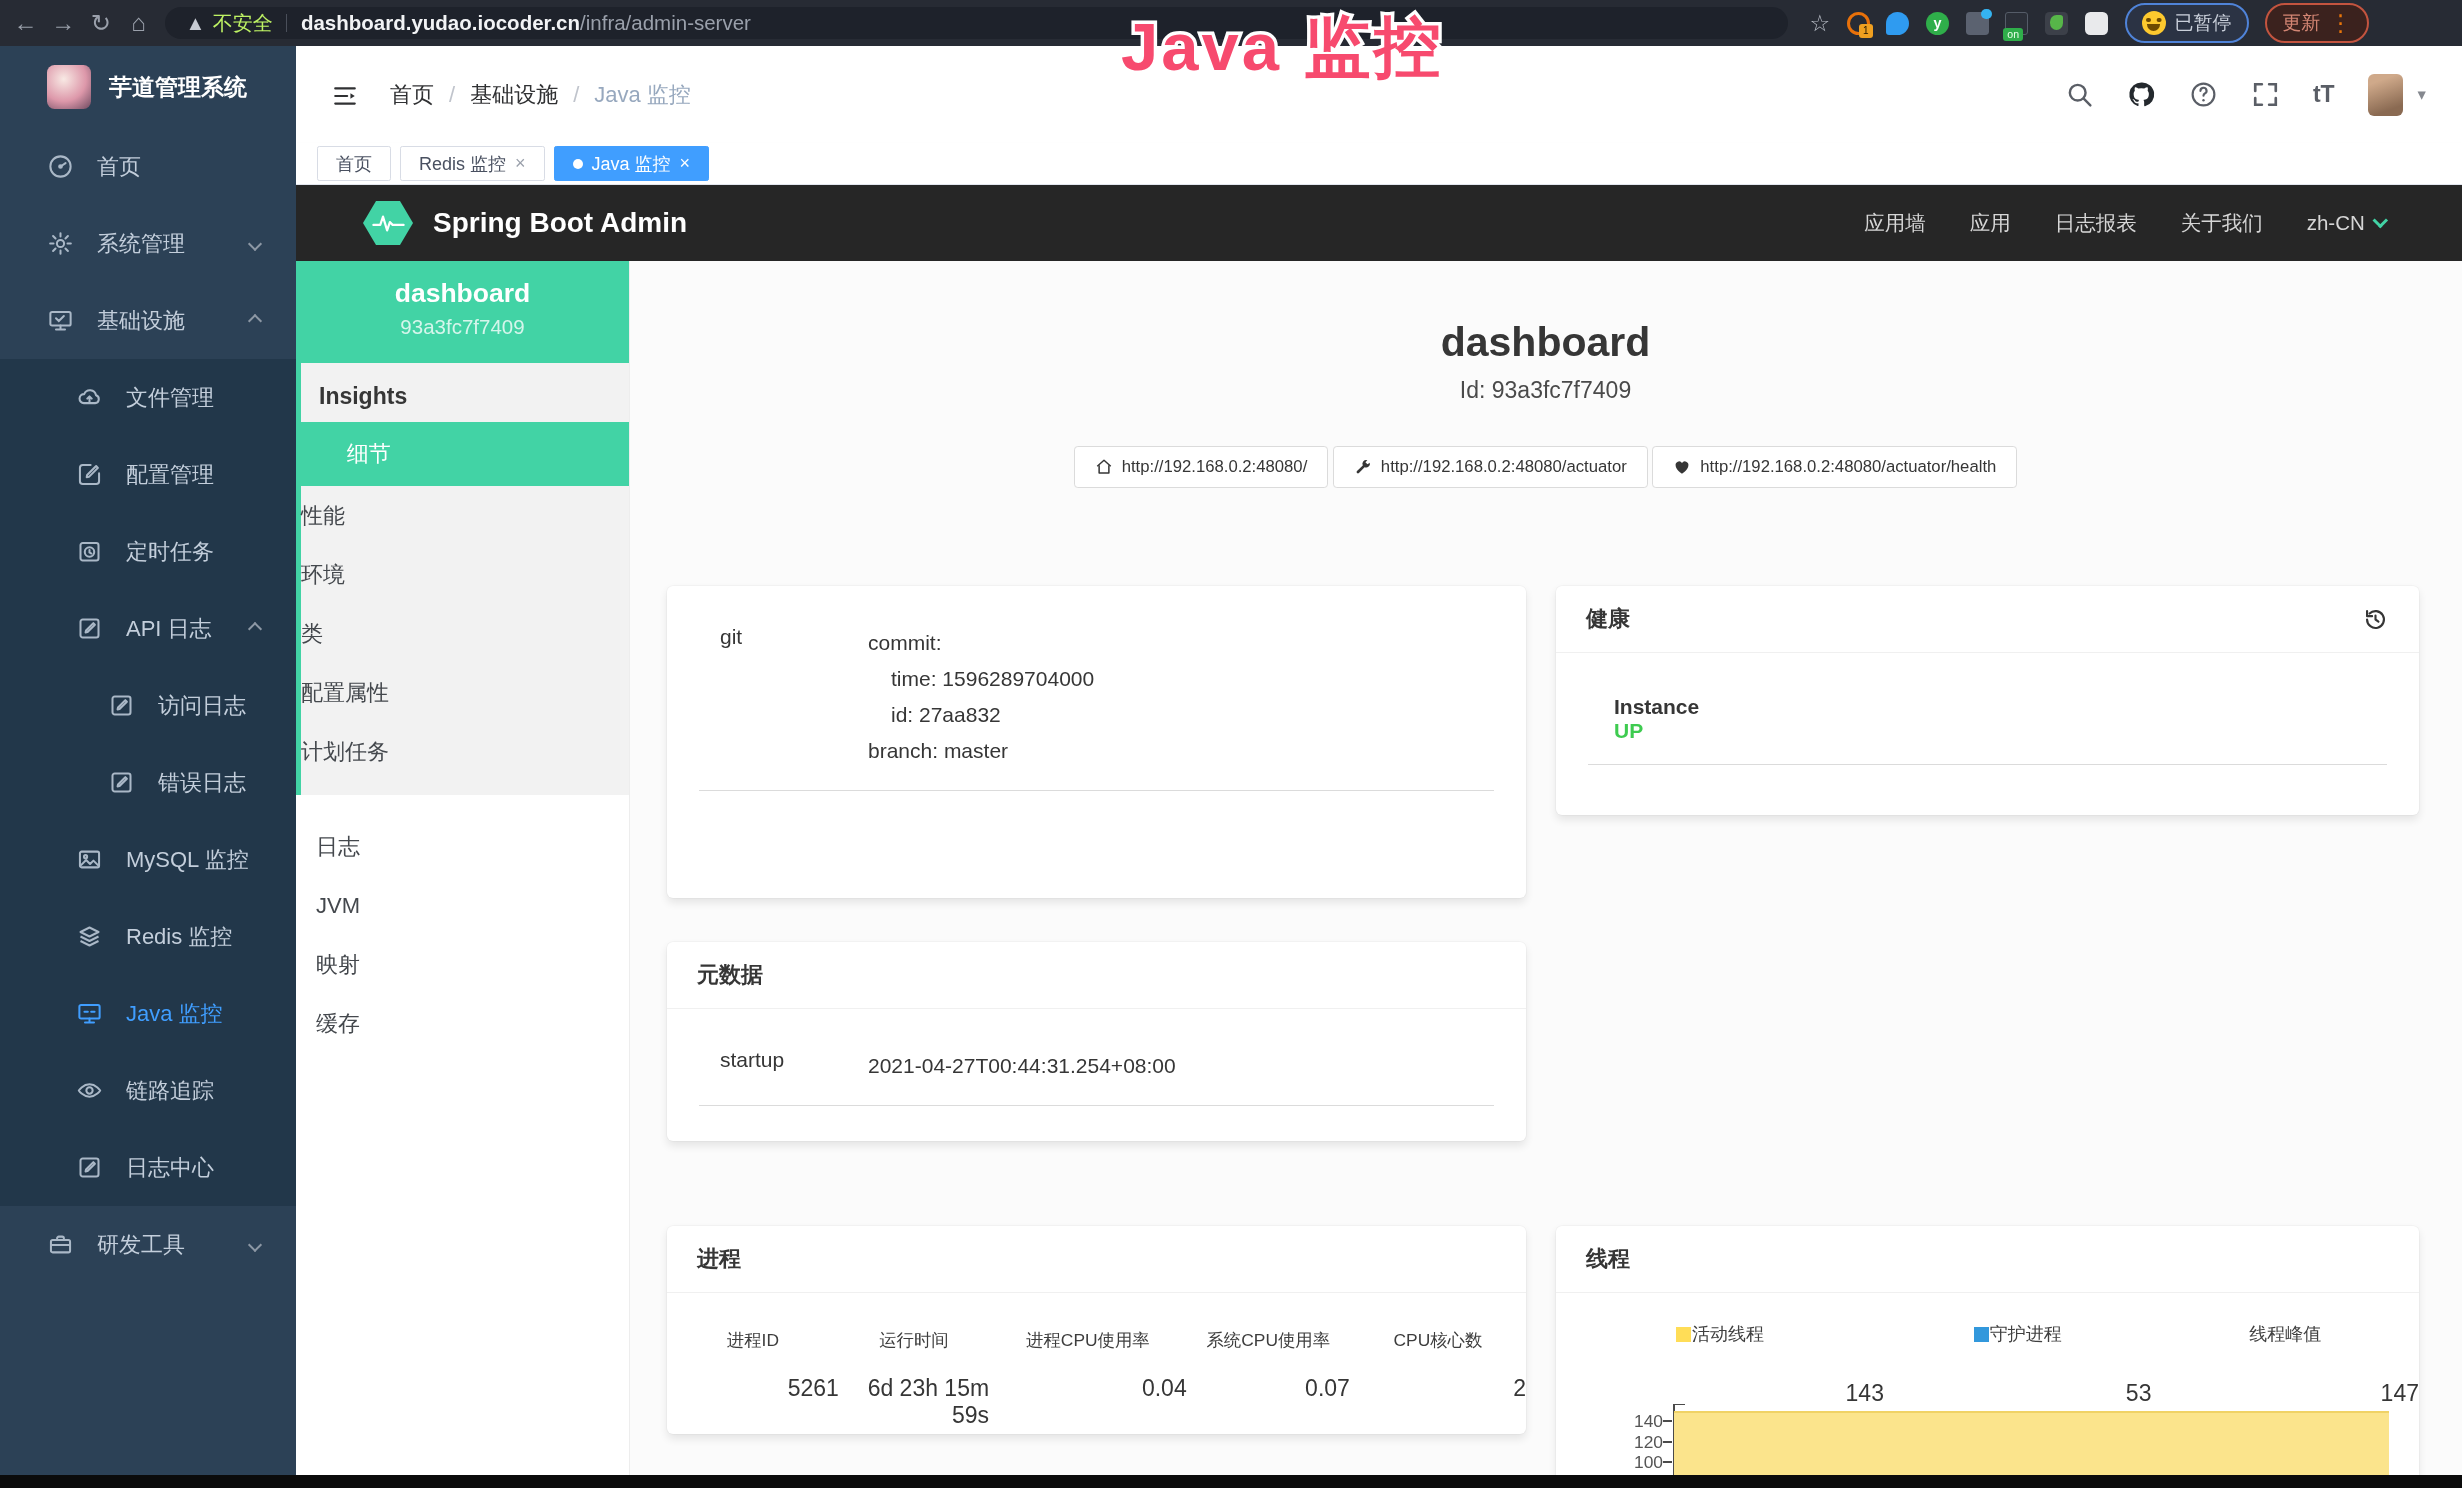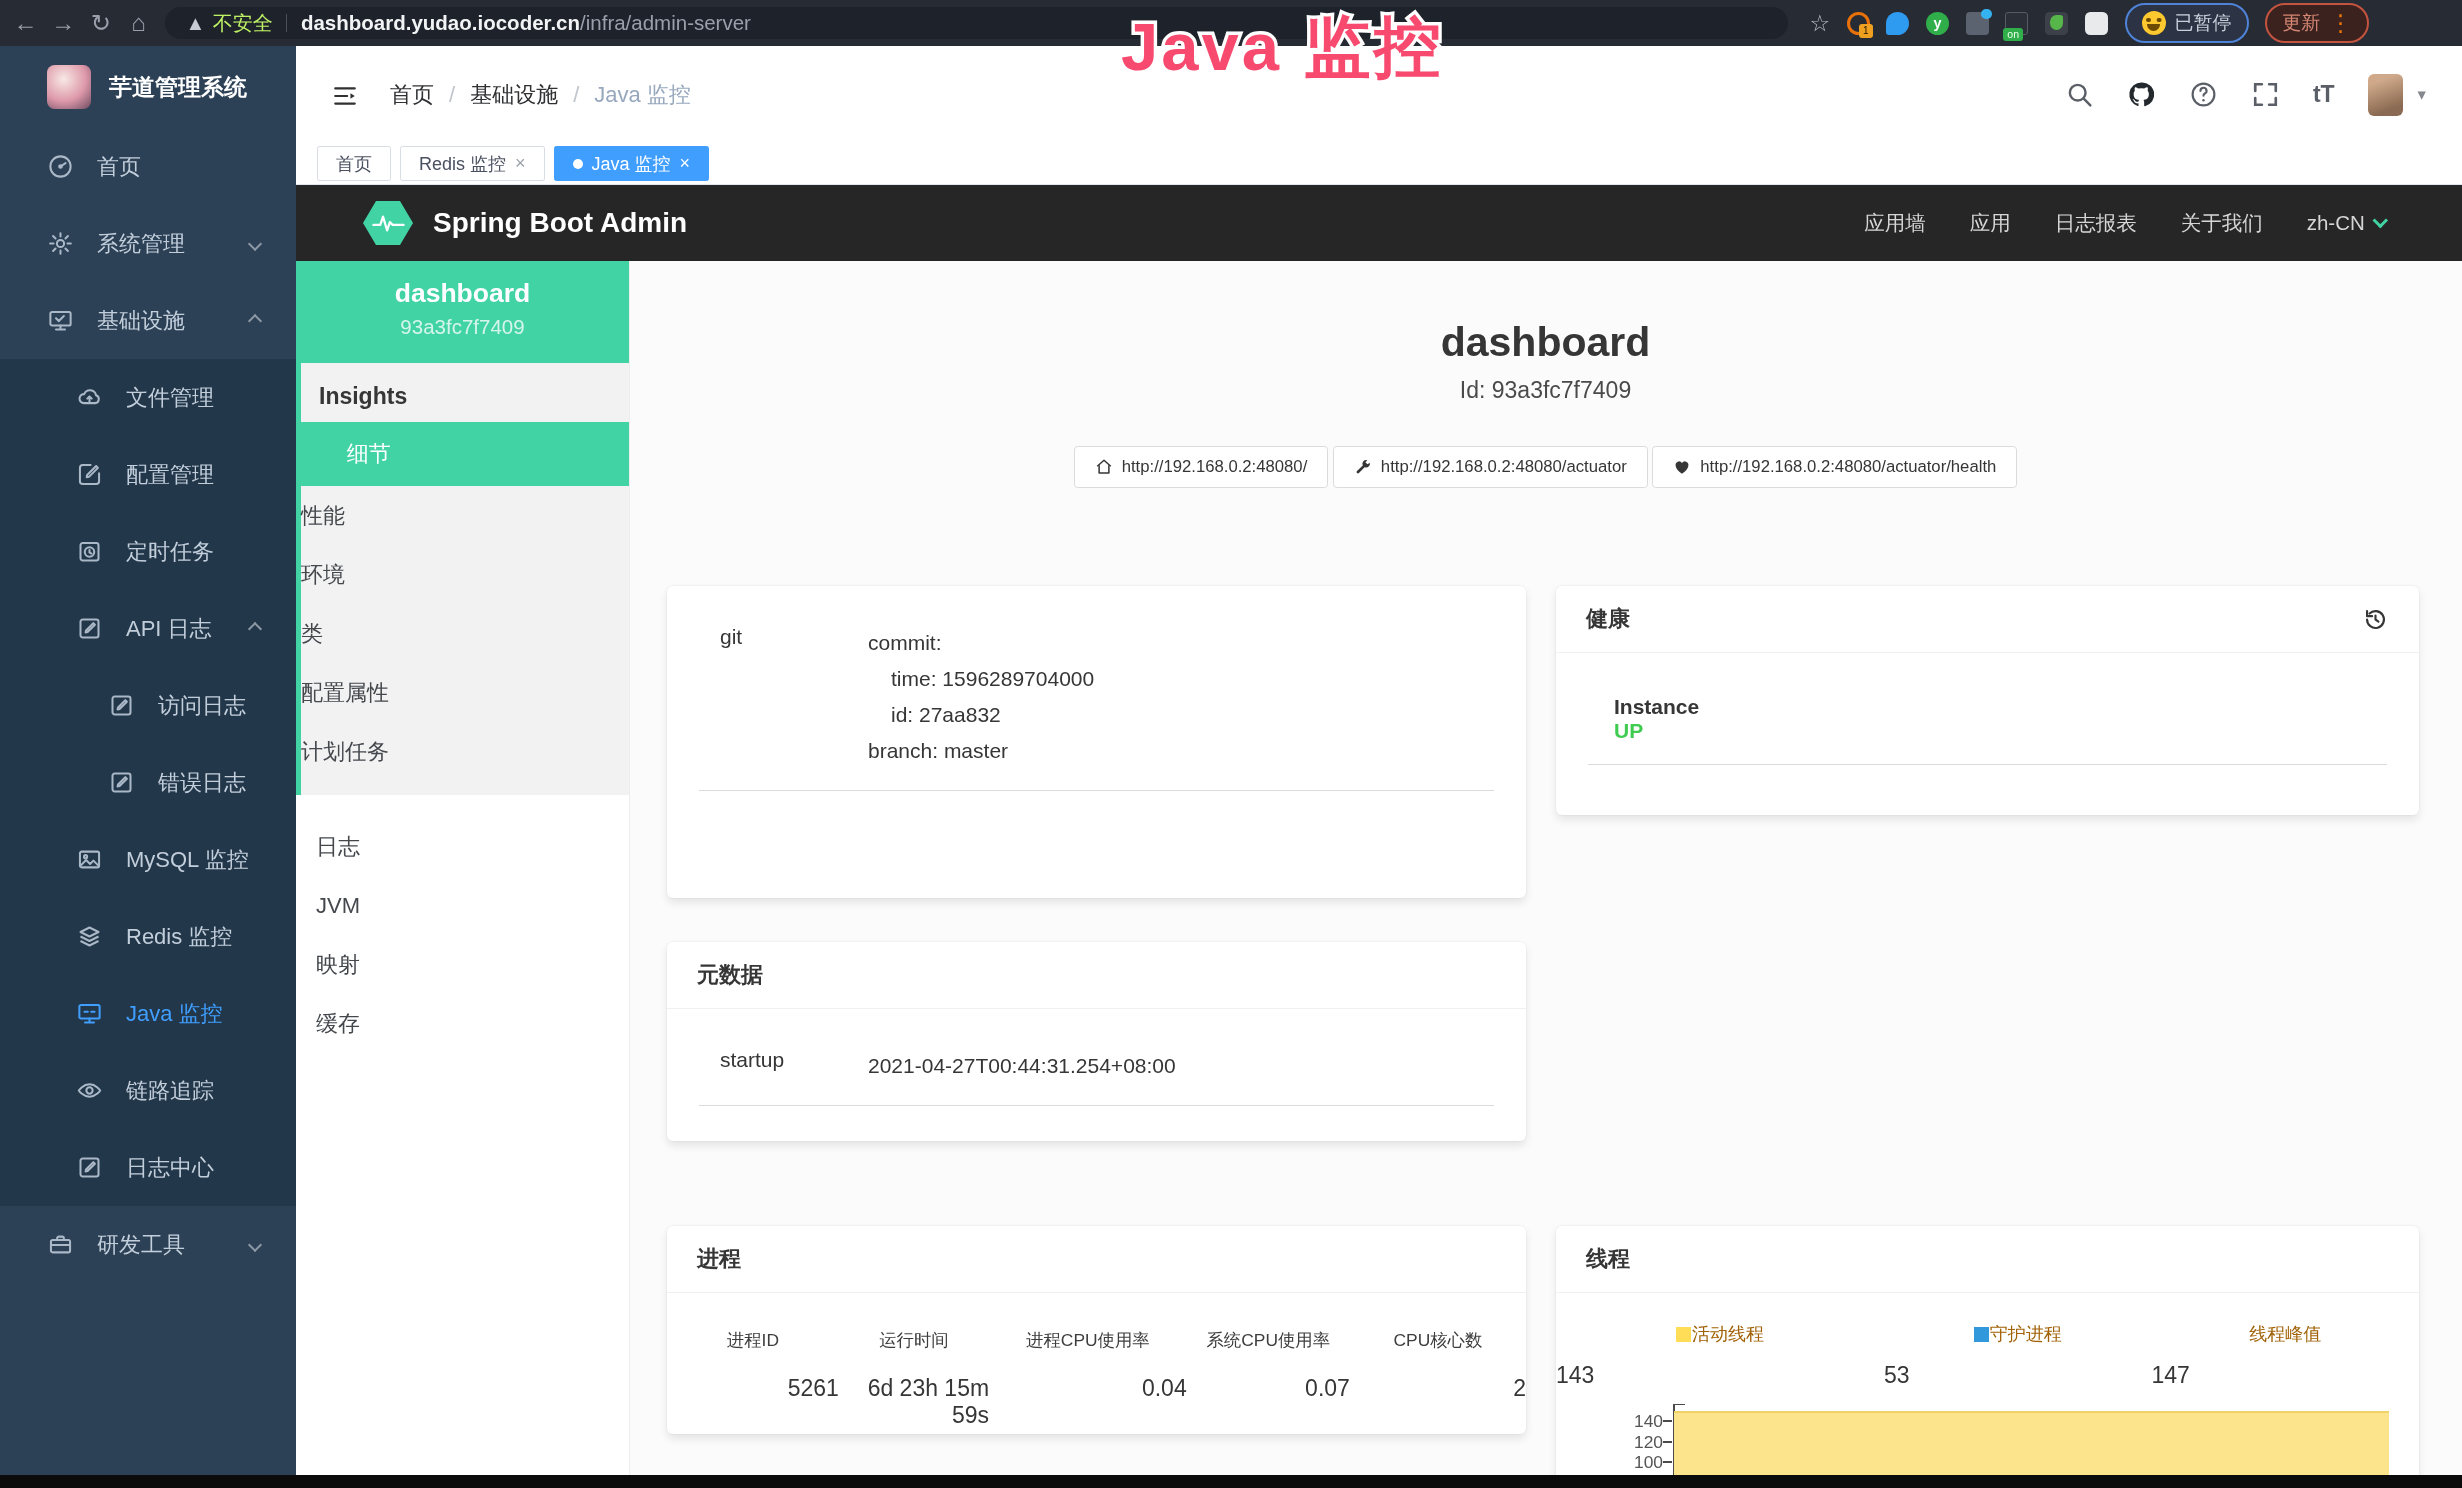--- a/index.html
+++ b/index.html
@@ -156,26 +156,26 @@
   .up { color:#3ecb50; font-weight:bold; }
   .hist-icon { margin-left:auto; width:27px; height:27px; color:#363636; cursor:pointer;}
 
   .pheaders { display:grid; grid-template-columns:20% 17.5% 23% 19% 20.5%; margin-top:35px;
      font-size:17.4px; color:#3d3d3d; text-align:center; }
   .pvalues  { display:grid; grid-template-columns:20% 17.5% 23% 19% 20.5%; margin-top:23px;
      font-size:23px; color:#363636; text-align:right; }
 
   .tlegend { display:grid; grid-template-columns:38% 31% 31%; margin-top:29px; }
   .lcell { display:flex; align-items:center; justify-content:center; gap:1px;
-     font-size:18px; color:#a16207; }
+     font-size:18px; color:#404040; }
   .sq { width:15px; height:15px; flex:0 0 auto; }
   .sq.yellow { background:#ffdd57; }
   .sq.blue { background:#3298dc; }
-  .tvalues { display:grid; grid-template-columns:38% 31% 31%; margin-top:16px;
-     font-size:23px; color:#363636; text-align:left; }
+  .tvalues { display:grid; grid-template-columns:38% 31% 31%; margin-top:34px;
+     font-size:23px; color:#363636; text-align:right; }
 
   .chart { position:absolute; left:68px; top:173px; right:30px; bottom:-7.6px; }
   .yaxis { position:absolute; left:49px; top:4.6px; bottom:0; width:1.5px; background:#4a4a4a; }
   .yaxis-cap { position:absolute; left:49px; top:4.6px; width:12px; height:1.5px; background:#4a4a4a; }
   .ytick { position:absolute; left:0; width:39px; text-align:right; font-size:17.4px; color:#555; }
   .ydash { position:absolute; left:39px; width:9px; height:1.5px; background:#4a4a4a; }
   .t140 { top:12px; } .d140 { top:21px; }
   .t120 { top:33px; } .d120 { top:42px; }
   .t100 { top:53px; } .d100 { top:62px; }
   .area { position:absolute; left:50px; right:0; top:12px; height:243px;

